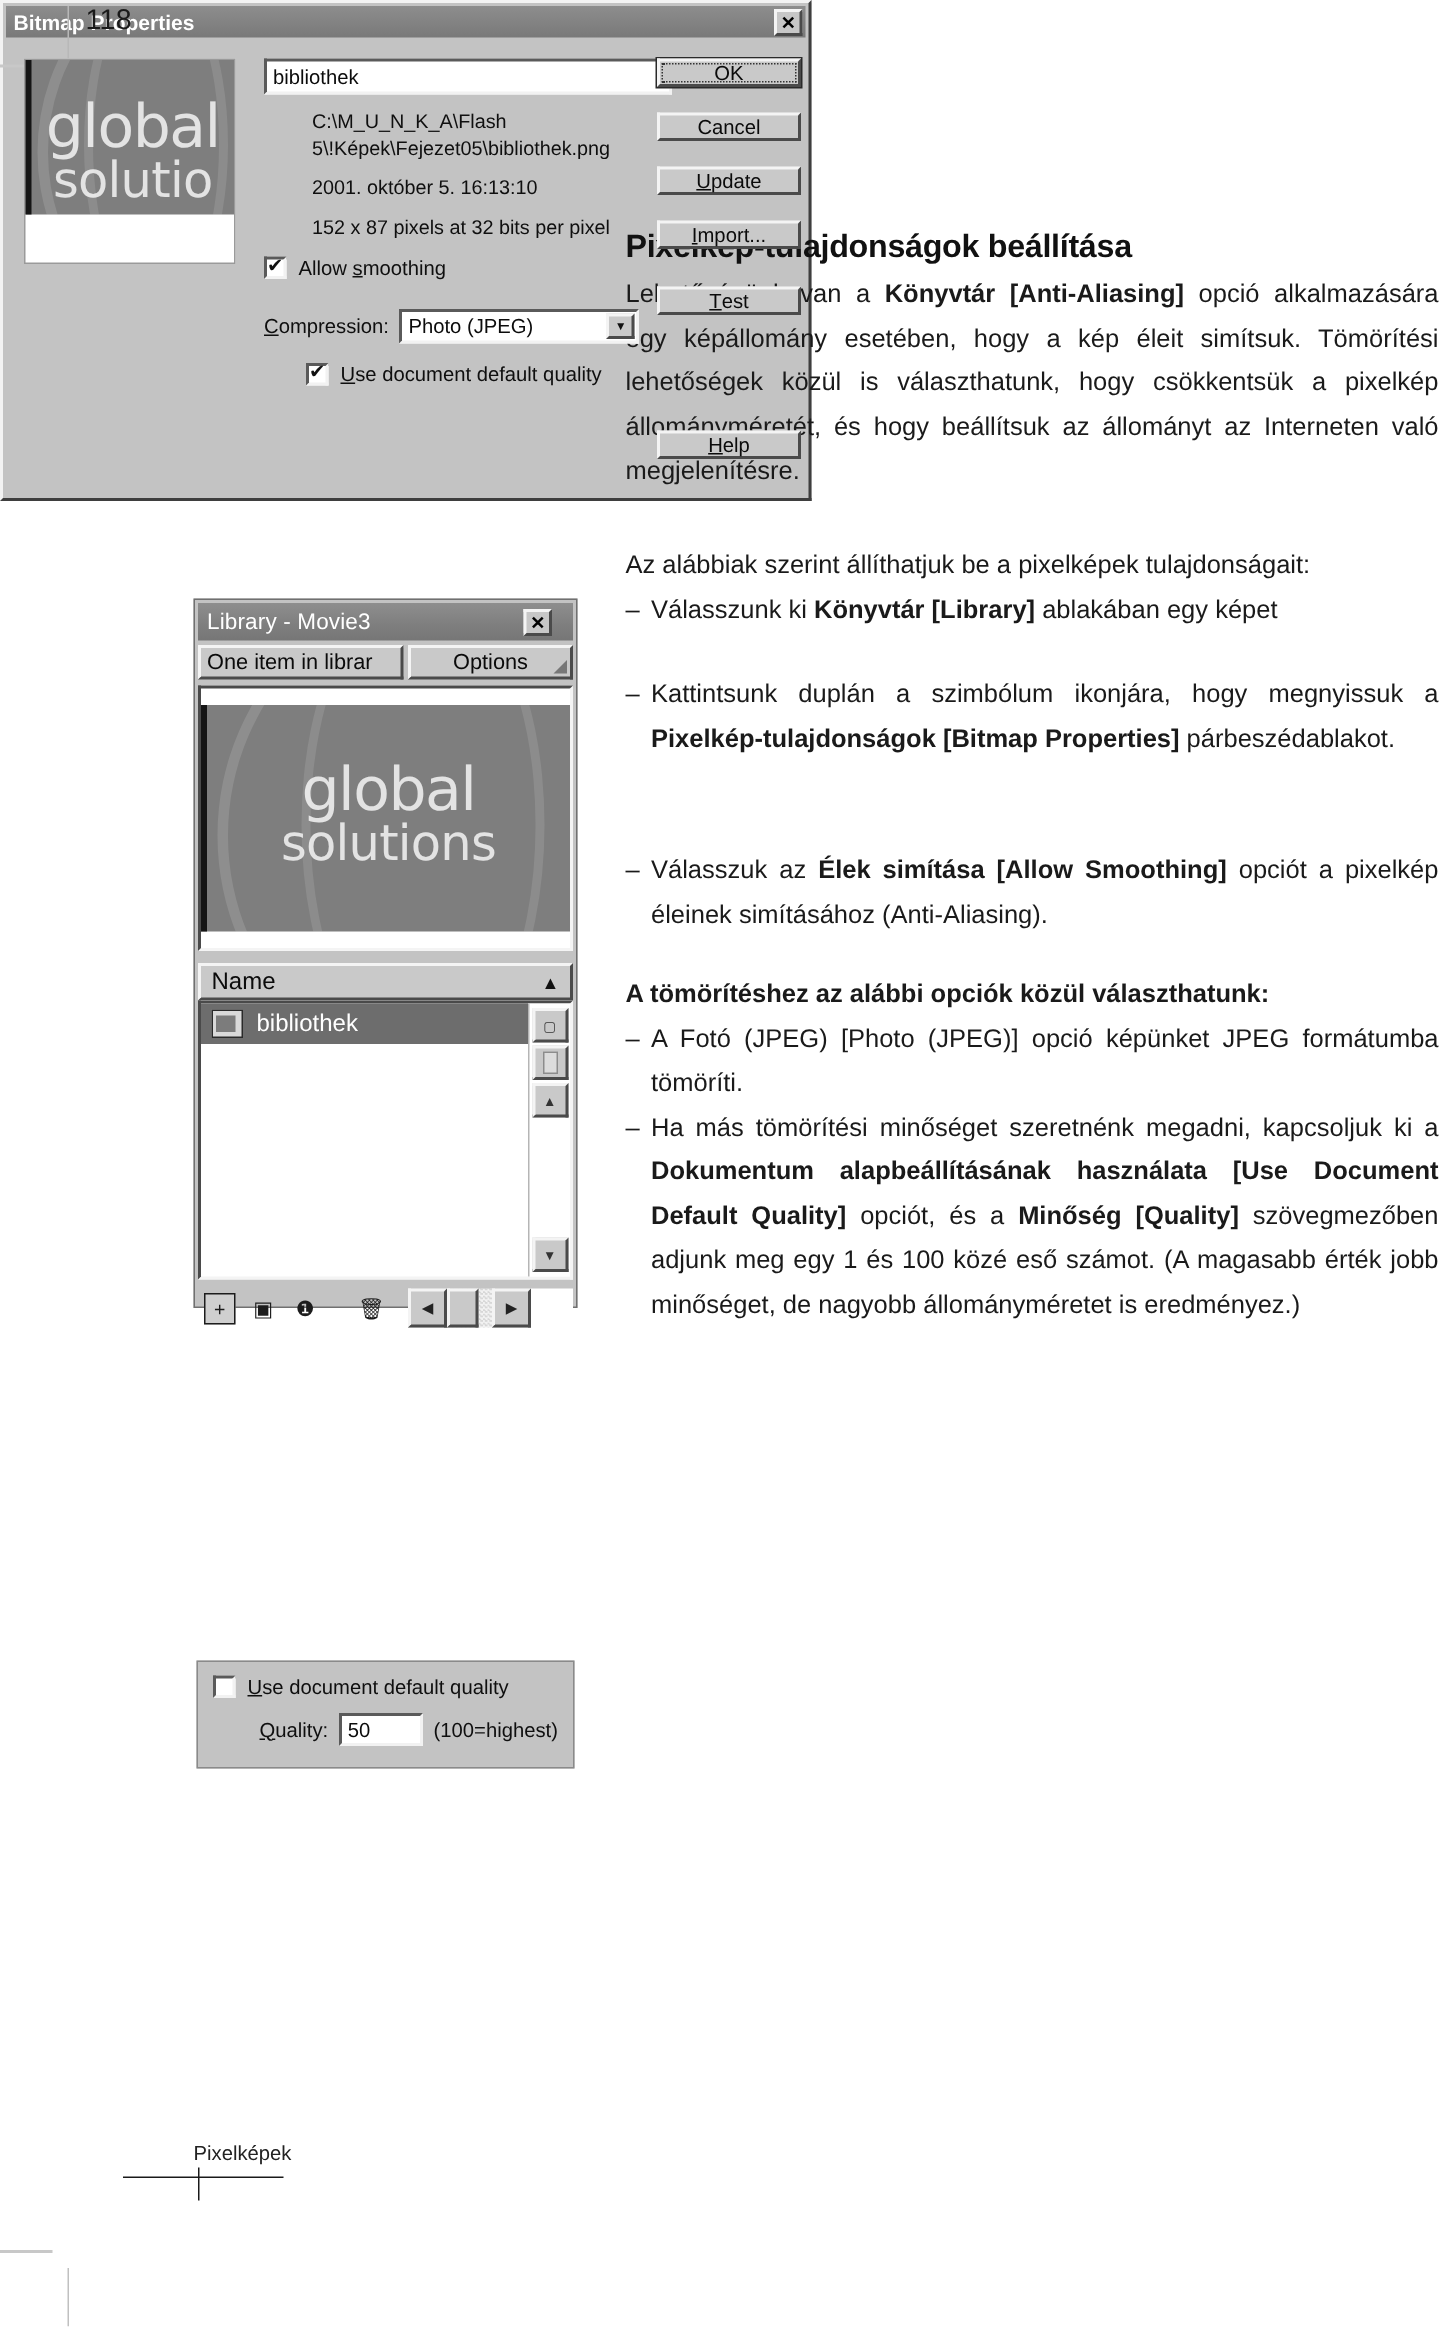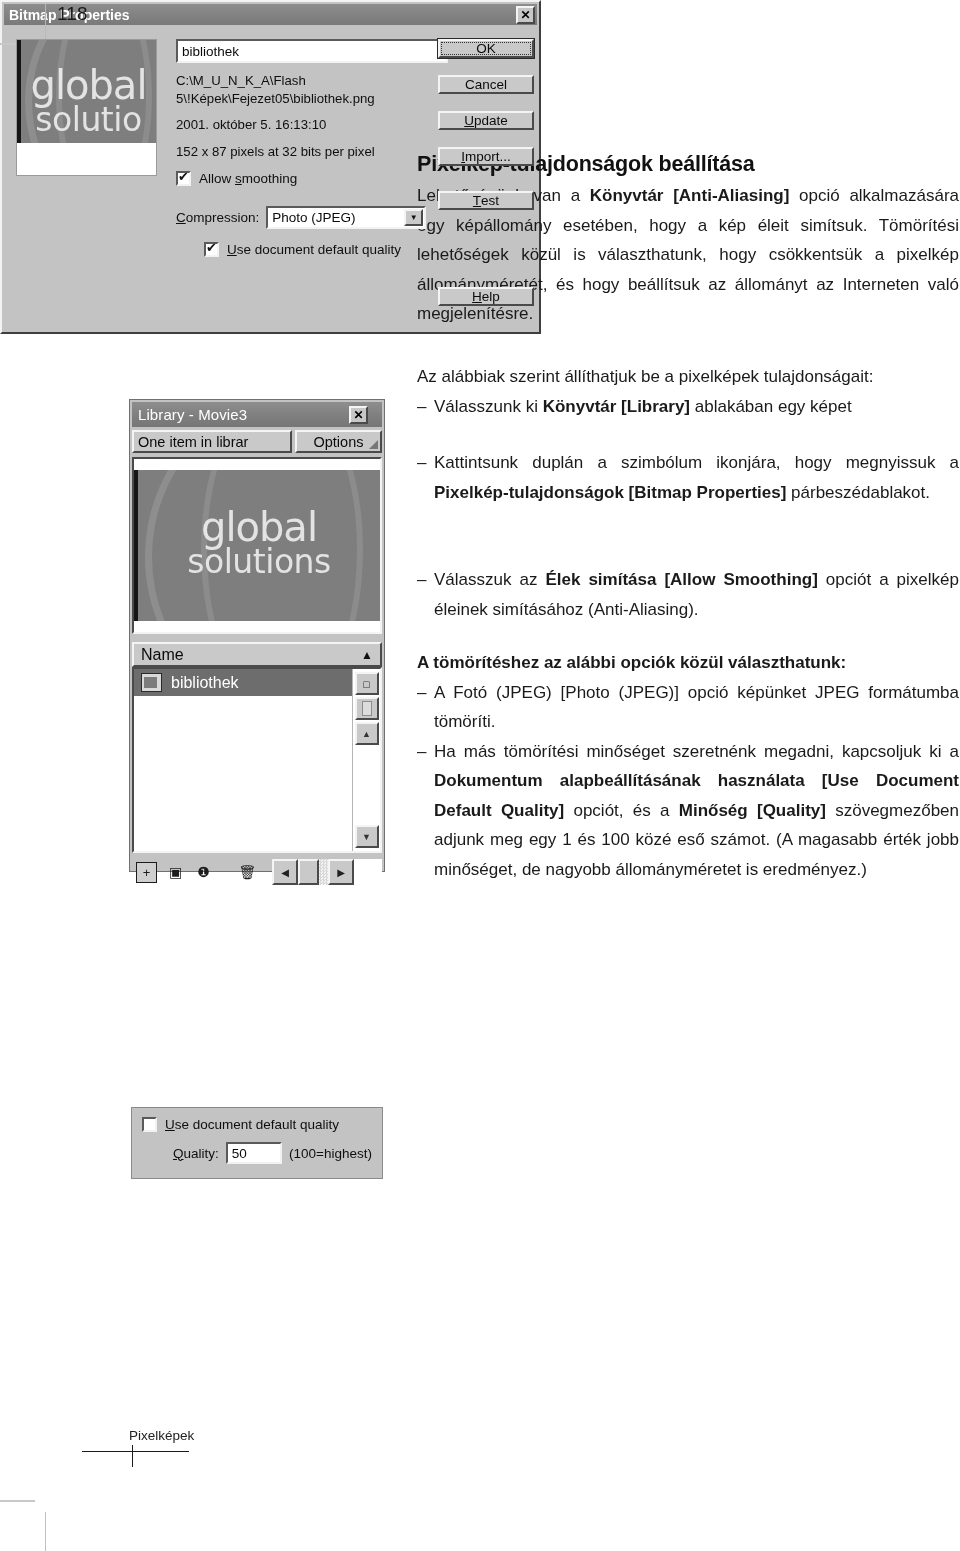--- a/index.html
+++ b/index.html
@@ -166,21 +166,21 @@
     font-size: 14.5px;
     color: #0b0b0b;
     display: flex;
     align-items: center;
     padding: 0 4px;
     box-sizing: border-box;
     overflow: hidden;
     white-space: nowrap;
   }
   #library-item-count { flex: 1 1 auto; }
-  #library-options-btn { width: 87px; position: relative; justify-content: center; }
+  #library-options-btn { width: 110px; position: relative; justify-content: center; }
   .options-corner {
     position: absolute;
     right: 2px; bottom: 2px;
     width: 0; height: 0;
     border-left: 9px solid transparent;
     border-bottom: 9px solid #777;
   }
   #library-preview-frame {
     margin-top: 4px;
     height: 177px;
@@ -476,20 +476,21 @@
   }
   #bmp-bitmap { height: 103px; }
   .bmp-fieldcol { position: absolute; left: 172px; top: 14px; width: 272px; }
   #bmp-name-input { height: 24px; width: 272px; }
   .info-line {
     font-size: 13.2px;
     color: #0f0f0f;
     line-height: 18px;
     font-family: "Liberation Sans", sans-serif;
     white-space: nowrap;
+    margin-left: 32px;
   }
   #bmp-path { margin-top: 9px; }
   #bmp-date  { margin-top: 8px; }
   #bmp-dims  { margin-top: 9px; }
   #bmp-smoothing-row { margin-top: 10px; }
   #bmp-compression-row {
     display: flex; align-items: center; gap: 7px;
     margin-top: 20px;
   }
   .combo {

